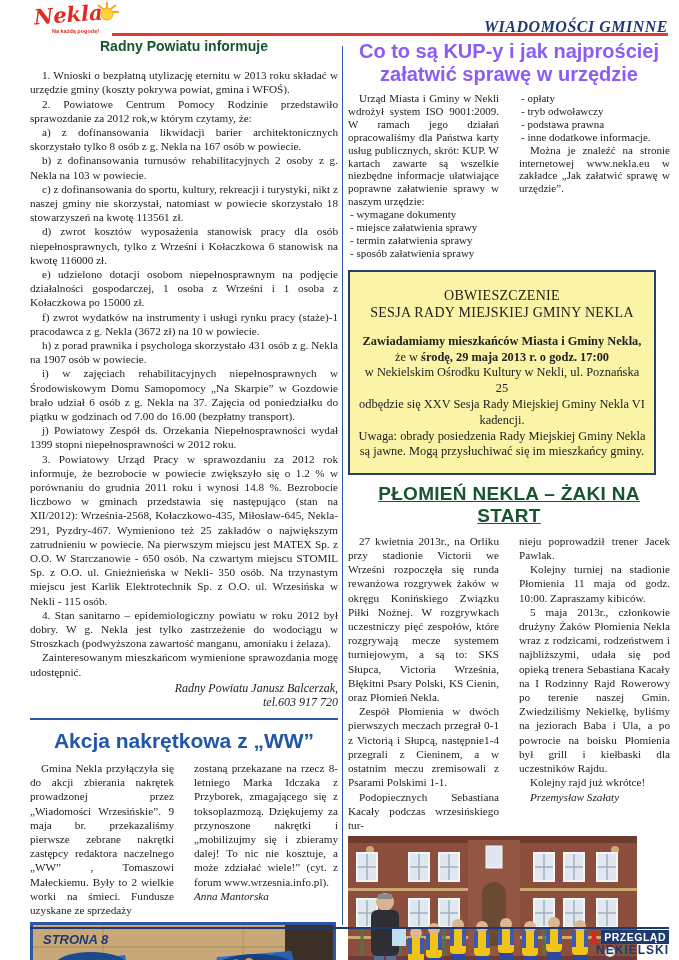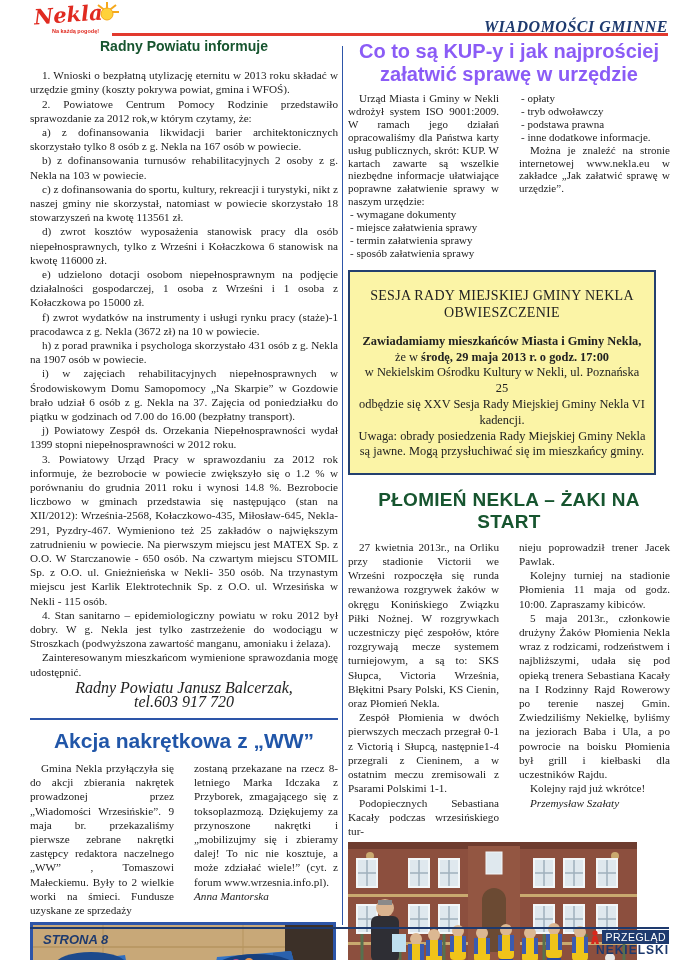--- a/index.html
+++ b/index.html
@@ -19,23 +19,23 @@
   
   .col-left{position:absolute;left:30px;top:38px;width:308px;}
   .col-right{position:absolute;left:348px;top:40px;width:322px;}
   h1,h2{font-family:"Liberation Sans",sans-serif;margin:0;text-align:center;line-height:1.15;}
   .t-green{color:#17552f;}
   .t-red{color:#8b5cf6;}
   .t-blue{color:#2156a8;}
   .col-left h1{font-size:14px;margin-bottom:14px;}
   .col-right h1{font-size:20px;margin-bottom:6px;}
   .col-left h2{font-size:21px;margin:9px 0 8px;}
-  .col-right h2{font-size:19px;margin:14px 0 7px;letter-spacing:.3px;}
+  .col-right h2{font-size:19px;margin:8px 0 7px;letter-spacing:.3px;text-decoration:underline;}
   .body p{margin:0;font-size:11.2px;line-height:14.2px;text-align:justify;text-indent:12px;}
-  .sig{font-style:italic;text-align:center;font-size:16px;line-height:14px;margin-top:2px;}
+  .sig{font-style:italic;text-align:right;font-size:12px;line-height:14px;margin-top:2px;}
   .section-rule{border:none;border-top:2px solid #2d55a8;margin:9px 0 0;}
   .twocol{display:flex;gap:20px;}
   .subcol{width:calc(50% - 6px);}
   .subcol p{margin:0;font-size:11px;line-height:12.9px;text-align:justify;text-indent:11px;}
   .subcol p.noind{text-indent:0;}
   .subcol p.bullet{text-indent:2px;text-align:left;}
   .subcol p.gap{margin-top:12px;}
   .a2 .subcol p{font-size:11.2px;line-height:14.2px;}
   
   .notice{margin-top:10px;width:288px;background:#fbf4a6;border:2px solid #24406e;
@@ -46,21 +46,21 @@
   .nbold{font-weight:bold;}
   
   .photo-frame{margin-top:5px;border:3px solid #2d55a8;width:300px;height:167px;background:#4e4036;}
   .team-photo{margin-top:4px;width:289px;height:219px;}
   
   .footer-rule{position:absolute;left:30px;top:927px;width:639px;height:2px;background:#1e3a6e;}
   .page-number{position:absolute;left:43px;top:932px;font-family:"Liberation Sans",sans-serif;
                font-style:italic;font-weight:bold;font-size:13px;color:#1e3a6e;}
   .brand{position:absolute;right:10px;top:930px;text-align:right;font-family:"Liberation Sans",sans-serif;}
   .brand-row{display:flex;align-items:center;justify-content:flex-end;gap:2px;}
-  .brand-top{background:#1e3a6e;color:#fff;font-weight:normal;font-size:10.5px;padding:1px 3px;letter-spacing:.5px;}
+  .brand-top{background:#1e3a6e;color:#fff;font-weight:bold;font-size:10.5px;padding:1px 3px;letter-spacing:.5px;}
   .brand-bottom{color:#1e3a6e;font-weight:bold;font-size:12px;letter-spacing:1px;line-height:13px;}
 </style>
 </head>
 <body>
 
 <div class="page">
 
   <div class="logo">
     <span class="logo-text">Nekla</span>
     <svg class="logo-sun" width="30" height="22" viewBox="0 0 30 22">
@@ -183,22 +183,22 @@
         <p class="bullet">- opłaty</p>
         <p class="bullet">- tryb odwoławczy</p>
         <p class="bullet">- podstawa prawna</p>
         <p class="bullet">- inne dodatkowe informacje.</p>
         <p>Można je znaleźć na stronie internetowej  www.nekla.eu  w zakładce „Jak załatwić sprawę w urzędzie”.</p>
       </div>
     </div>
 
     
     <div class="notice">
+      <div class="nt">OBWIESZCZENIE</div>
       <div class="nt">SESJA RADY MIEJSKIEJ GMINY NEKLA</div>
-      <div class="nt">OBWIESZCZENIE</div>
       <div class="sp"></div>
       <div class="nb nbold">Zawiadamiamy mieszkańców Miasta i Gminy Nekla,</div>
       <div class="nb"><span>że w </span><span class="nbold">środę, 29 maja 2013 r. o godz. 17:00</span></div>
       <div class="nb">w Nekielskim Ośrodku Kultury w Nekli, ul. Poznańska 25</div>
       <div class="nb">odbędzie się XXV Sesja Rady Miejskiej Gminy Nekla VI</div>
       <div class="nb">kadencji.</div>
       <div class="nb">Uwaga: obrady posiedzenia Rady Miejskiej Gminy Nekla</div>
       <div class="nb">są jawne. Mogą przysłuchiwać się im mieszkańcy gminy.</div>
     </div>
 

